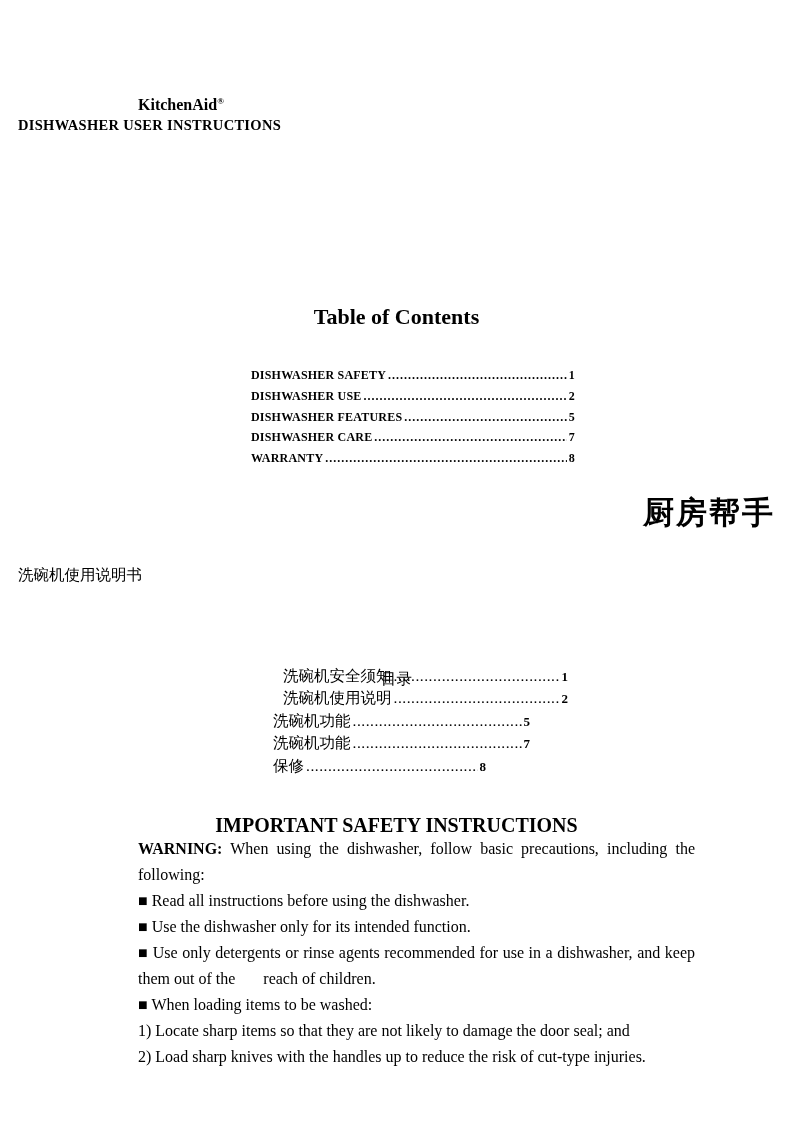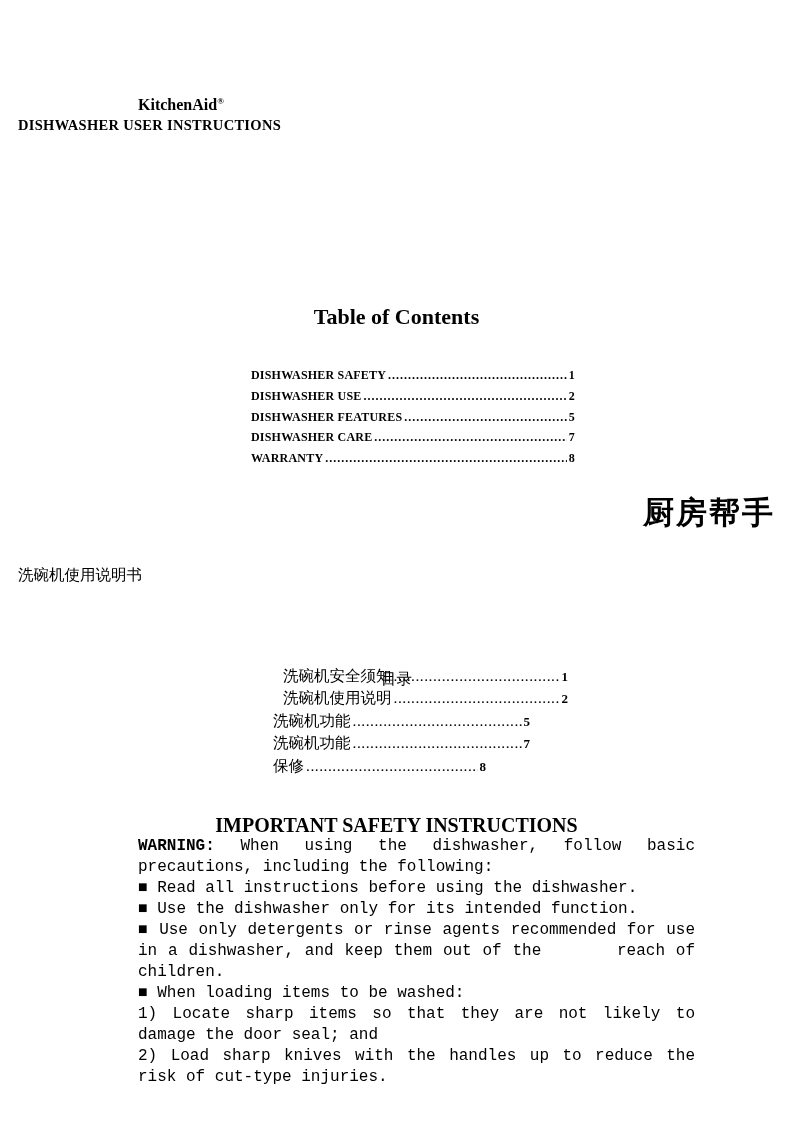--- a/index.html
+++ b/index.html
@@ -134,23 +134,22 @@
     text-align: center;
     font-size: 20px;
     font-weight: bold;
   }
   .body-text {
     position: absolute;
     top: 836px;
     left: 120px;
     width: 557px;
     font-size: 16px;
-    line-height: 21px;
+    line-height: 26px;
     text-align: justify;
-    font-family: Liberation Mono, monospace;
   }
   .body-text p { margin: 0; }
   .bold { font-weight: bold; }
 </style>
 </head>
 <body>
 
 <div class="page">
 
   <div class="brand">

